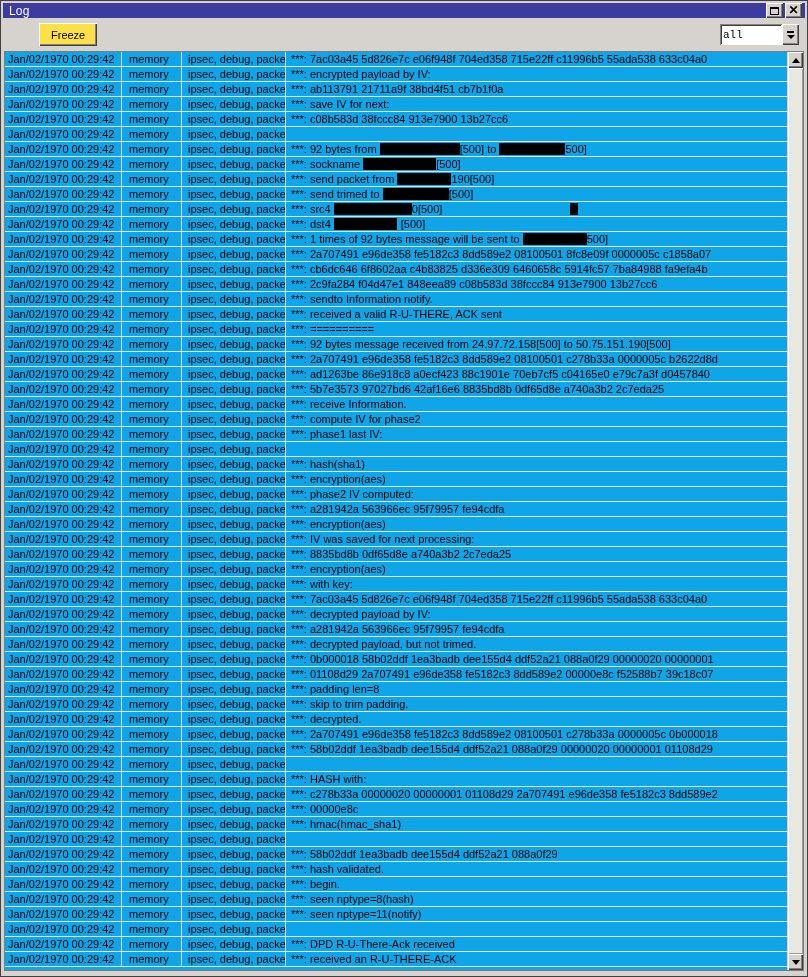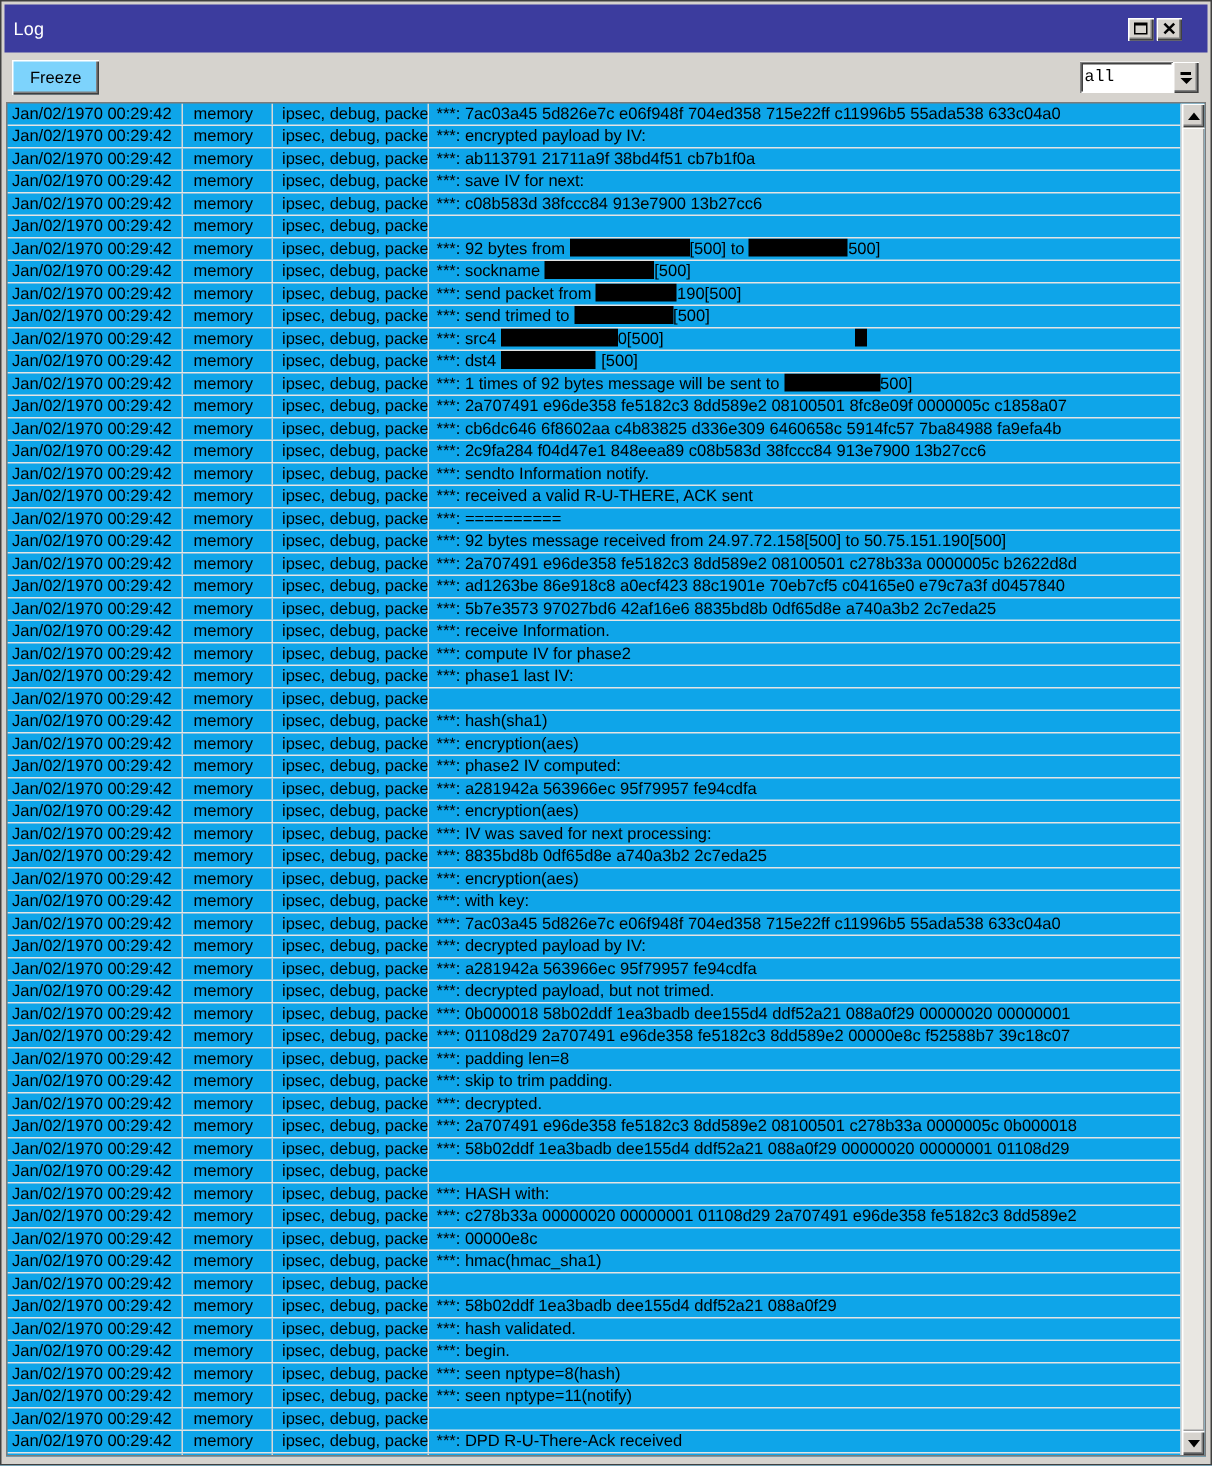--- a/index.html
+++ b/index.html
@@ -9,46 +9,47 @@
   .window {
     width:808px; height:977px;
     background:#d6d3ce;
     border:1px solid #404040;
     padding:2px;
     display:flex; flex-direction:column;
   }
 
   
   .titlebar {
-    height:32px; background:var(--titlebar-color,#3c3c9e);
+    height:15px; background:var(--titlebar-color,#3c3c9e);
     display:flex; align-items:center;
-    padding:0 17px 0 6px; flex:0 0 auto;
+    padding:0 3px 0 6px; flex:0 0 auto;
   }
   .titlebar-text { color:#fff; font-size:12px; flex:1 1 auto; letter-spacing:.2px; }
   .tb-btn {
     width:17px; height:15px; margin-left:2px;
     background:#d6d3ce;
     box-shadow: inset 1px 1px 0 #ffffff, inset -1px -1px 0 #404040, inset -2px -2px 0 #808080;
     display:flex; align-items:center; justify-content:center;
     cursor:default;
   }
   .max-glyph { width:9px; height:8px; border:1px solid #000; border-top-width:2px; }
   .close-glyph { font-size:12px; font-weight:bold; line-height:10px; margin-top:-1px; }
 
   
   .toolbar {
     height:33px; flex:0 0 auto;
     display:flex; align-items:center; padding:0 5px;
   }
   .btn {
     height:23px; padding:0 12px;
-    background:#7dd3fc;
+    background:#fde047;
     box-shadow: inset 1px 1px 0 #ffffff, inset -1px -1px 0 #404040, inset -2px -2px 0 #808080;
     font-size:11px; display:flex; align-items:center; justify-content:center;
     cursor:default;
+    margin-left:31px;
   }
   .toolbar-spacer { flex:1 1 auto; }
   .combo { display:flex; align-items:center; height:21px; margin-right:1px; }
   .combo-input {
     width:62px; height:21px; border:none; outline:none;
     font-family:Liberation Mono, monospace; font-size:11px; padding:0 3px;
     background:#fff;
     box-shadow: inset 1px 1px 0 #808080, inset -1px -1px 0 #ffffff, inset 2px 2px 0 #404040;
   }
   .combo-btn {

